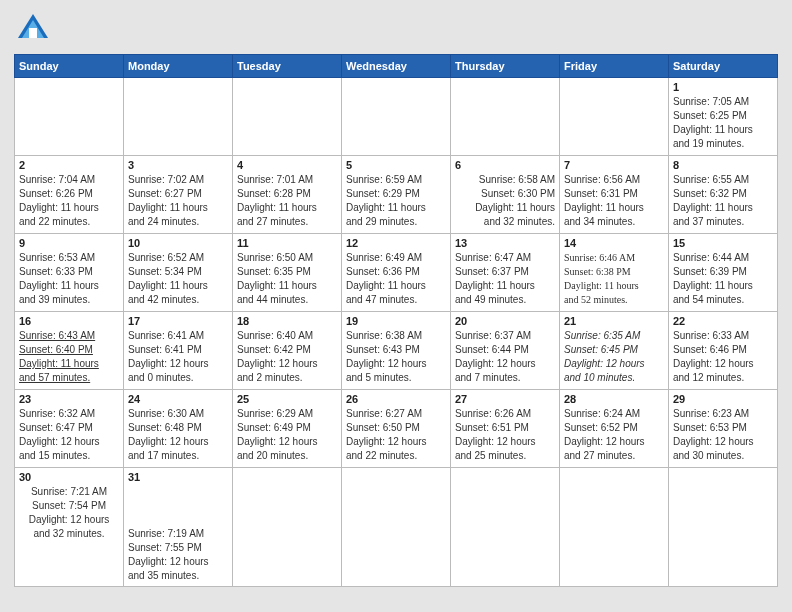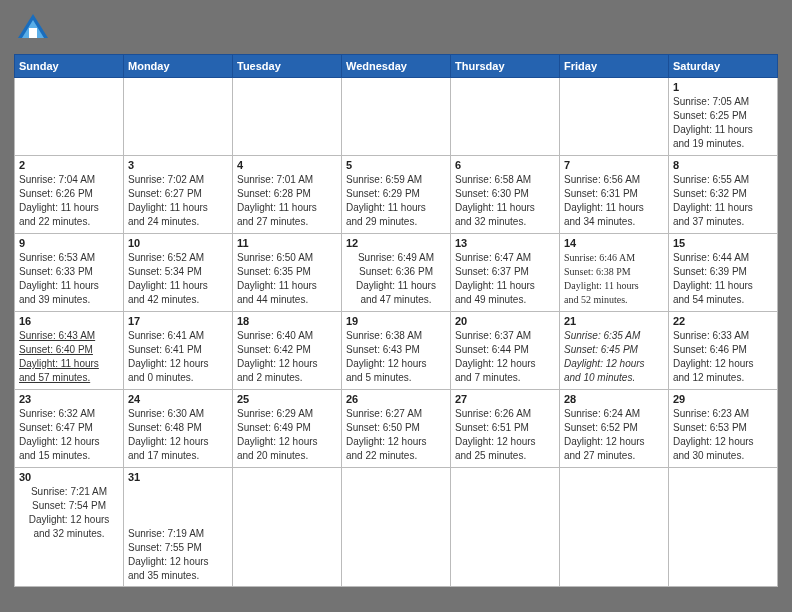--- a/index.html
+++ b/index.html
@@ -6,21 +6,21 @@
     body {
       font-family: Arial, sans-serif;
       background: #fff;
       width: 792px;
       height: 612px;
       overflow: hidden;
     }
     .page {
       width: 792px;
       height: 612px;
-      background: #737373;
+      background: #e5e5e5;
       padding: 10px 14px;
     }
     .header {
       display: flex;
       align-items: flex-start;
       justify-content: space-between;
       margin-bottom: 6px;
     }
     .logo {
       display: flex;
@@ -167,21 +167,21 @@
           </td>
           <td>
             <div class="day-num">5</div>
             <div class="day-info" style="white-space: pre-line;">Sunrise: 6:59 AM
 Sunset: 6:29 PM
 Daylight: 11 hours
 and 29 minutes.</div>
           </td>
           <td>
             <div class="day-num">6</div>
-            <div class="day-info" style="white-space: pre-line;">Sunrise: 6:58 AM
+            <div class="day-info" style="white-space: pre-line; text-align: right;">Sunrise: 6:58 AM
 Sunset: 6:30 PM
 Daylight: 11 hours
 and 32 minutes.</div>
           </td>
           <td>
             <div class="day-num">7</div>
             <div class="day-info" style="white-space: pre-line;">Sunrise: 6:56 AM
 Sunset: 6:31 PM
 Daylight: 11 hours
 and 34 minutes.</div>
@@ -211,21 +211,21 @@
           </td>
           <td>
             <div class="day-num">11</div>
             <div class="day-info" style="white-space: pre-line;">Sunrise: 6:50 AM
 Sunset: 6:35 PM
 Daylight: 11 hours
 and 44 minutes.</div>
           </td>
           <td>
             <div class="day-num">12</div>
-            <div class="day-info" style="white-space: pre-line; text-align: center;">Sunrise: 6:49 AM
+            <div class="day-info" style="white-space: pre-line;">Sunrise: 6:49 AM
 Sunset: 6:36 PM
 Daylight: 11 hours
 and 47 minutes.</div>
           </td>
           <td>
             <div class="day-num">13</div>
             <div class="day-info" style="white-space: pre-line;">Sunrise: 6:47 AM
 Sunset: 6:37 PM
 Daylight: 11 hours
 and 49 minutes.</div>

